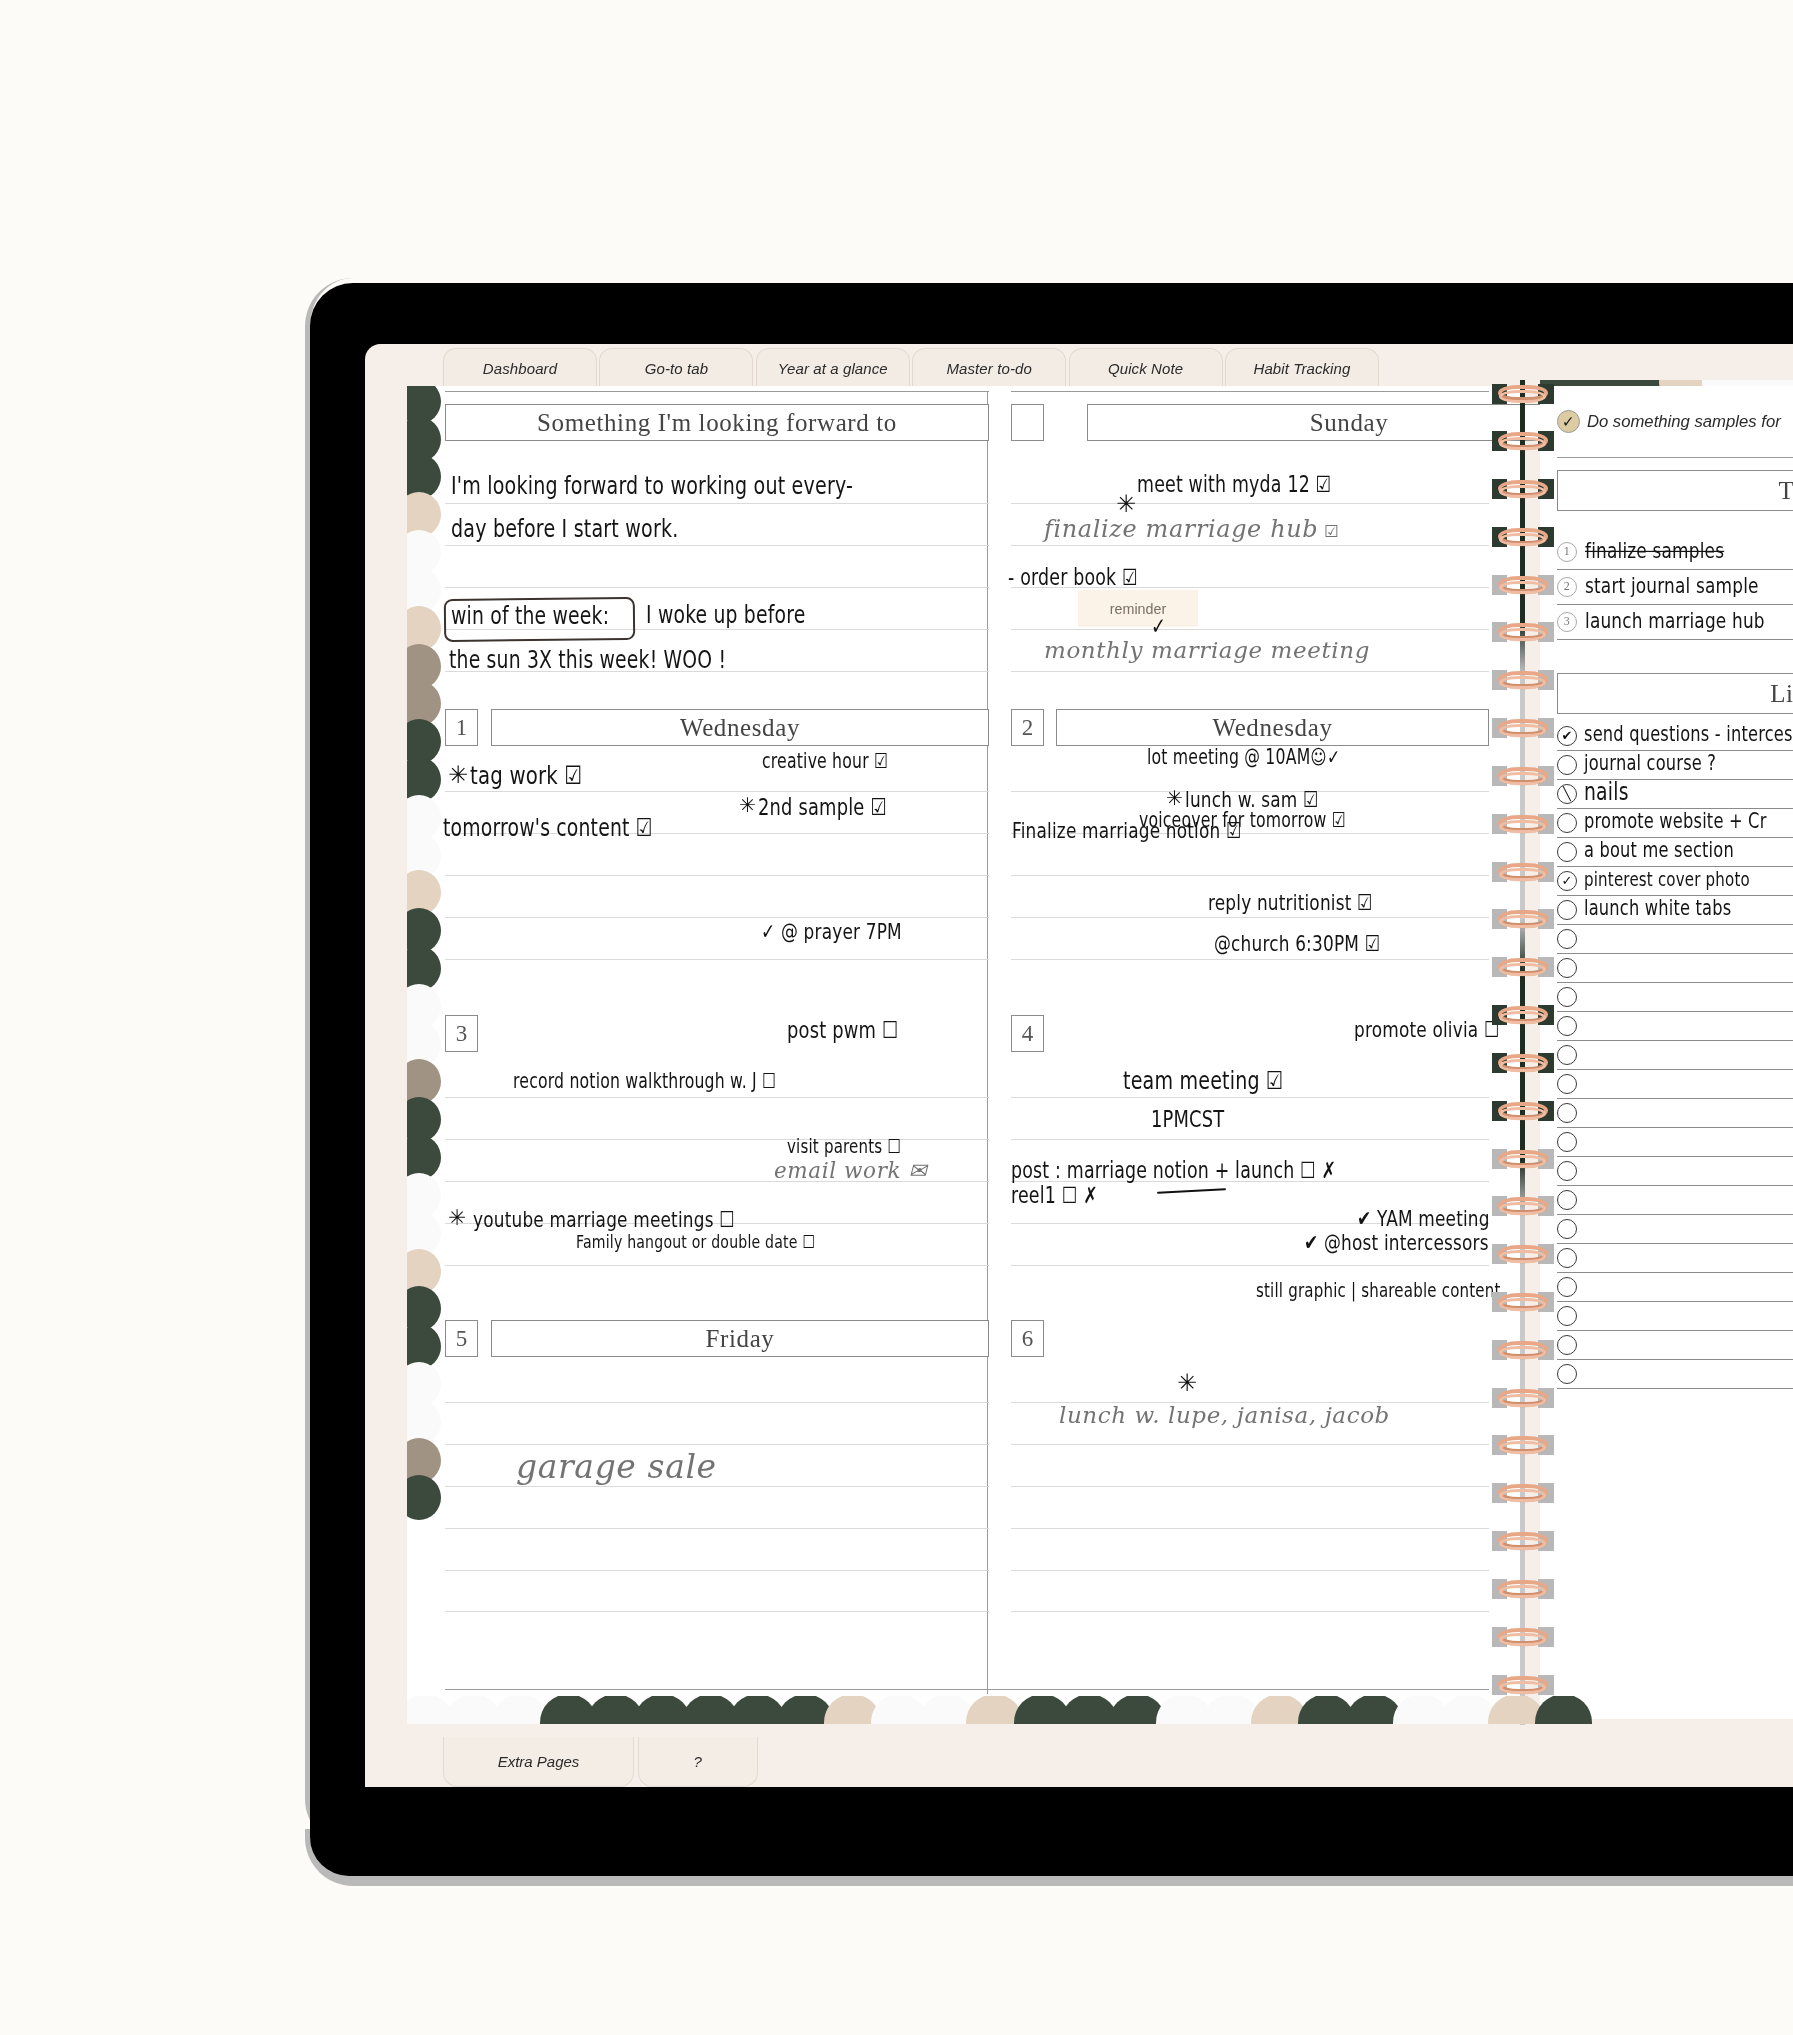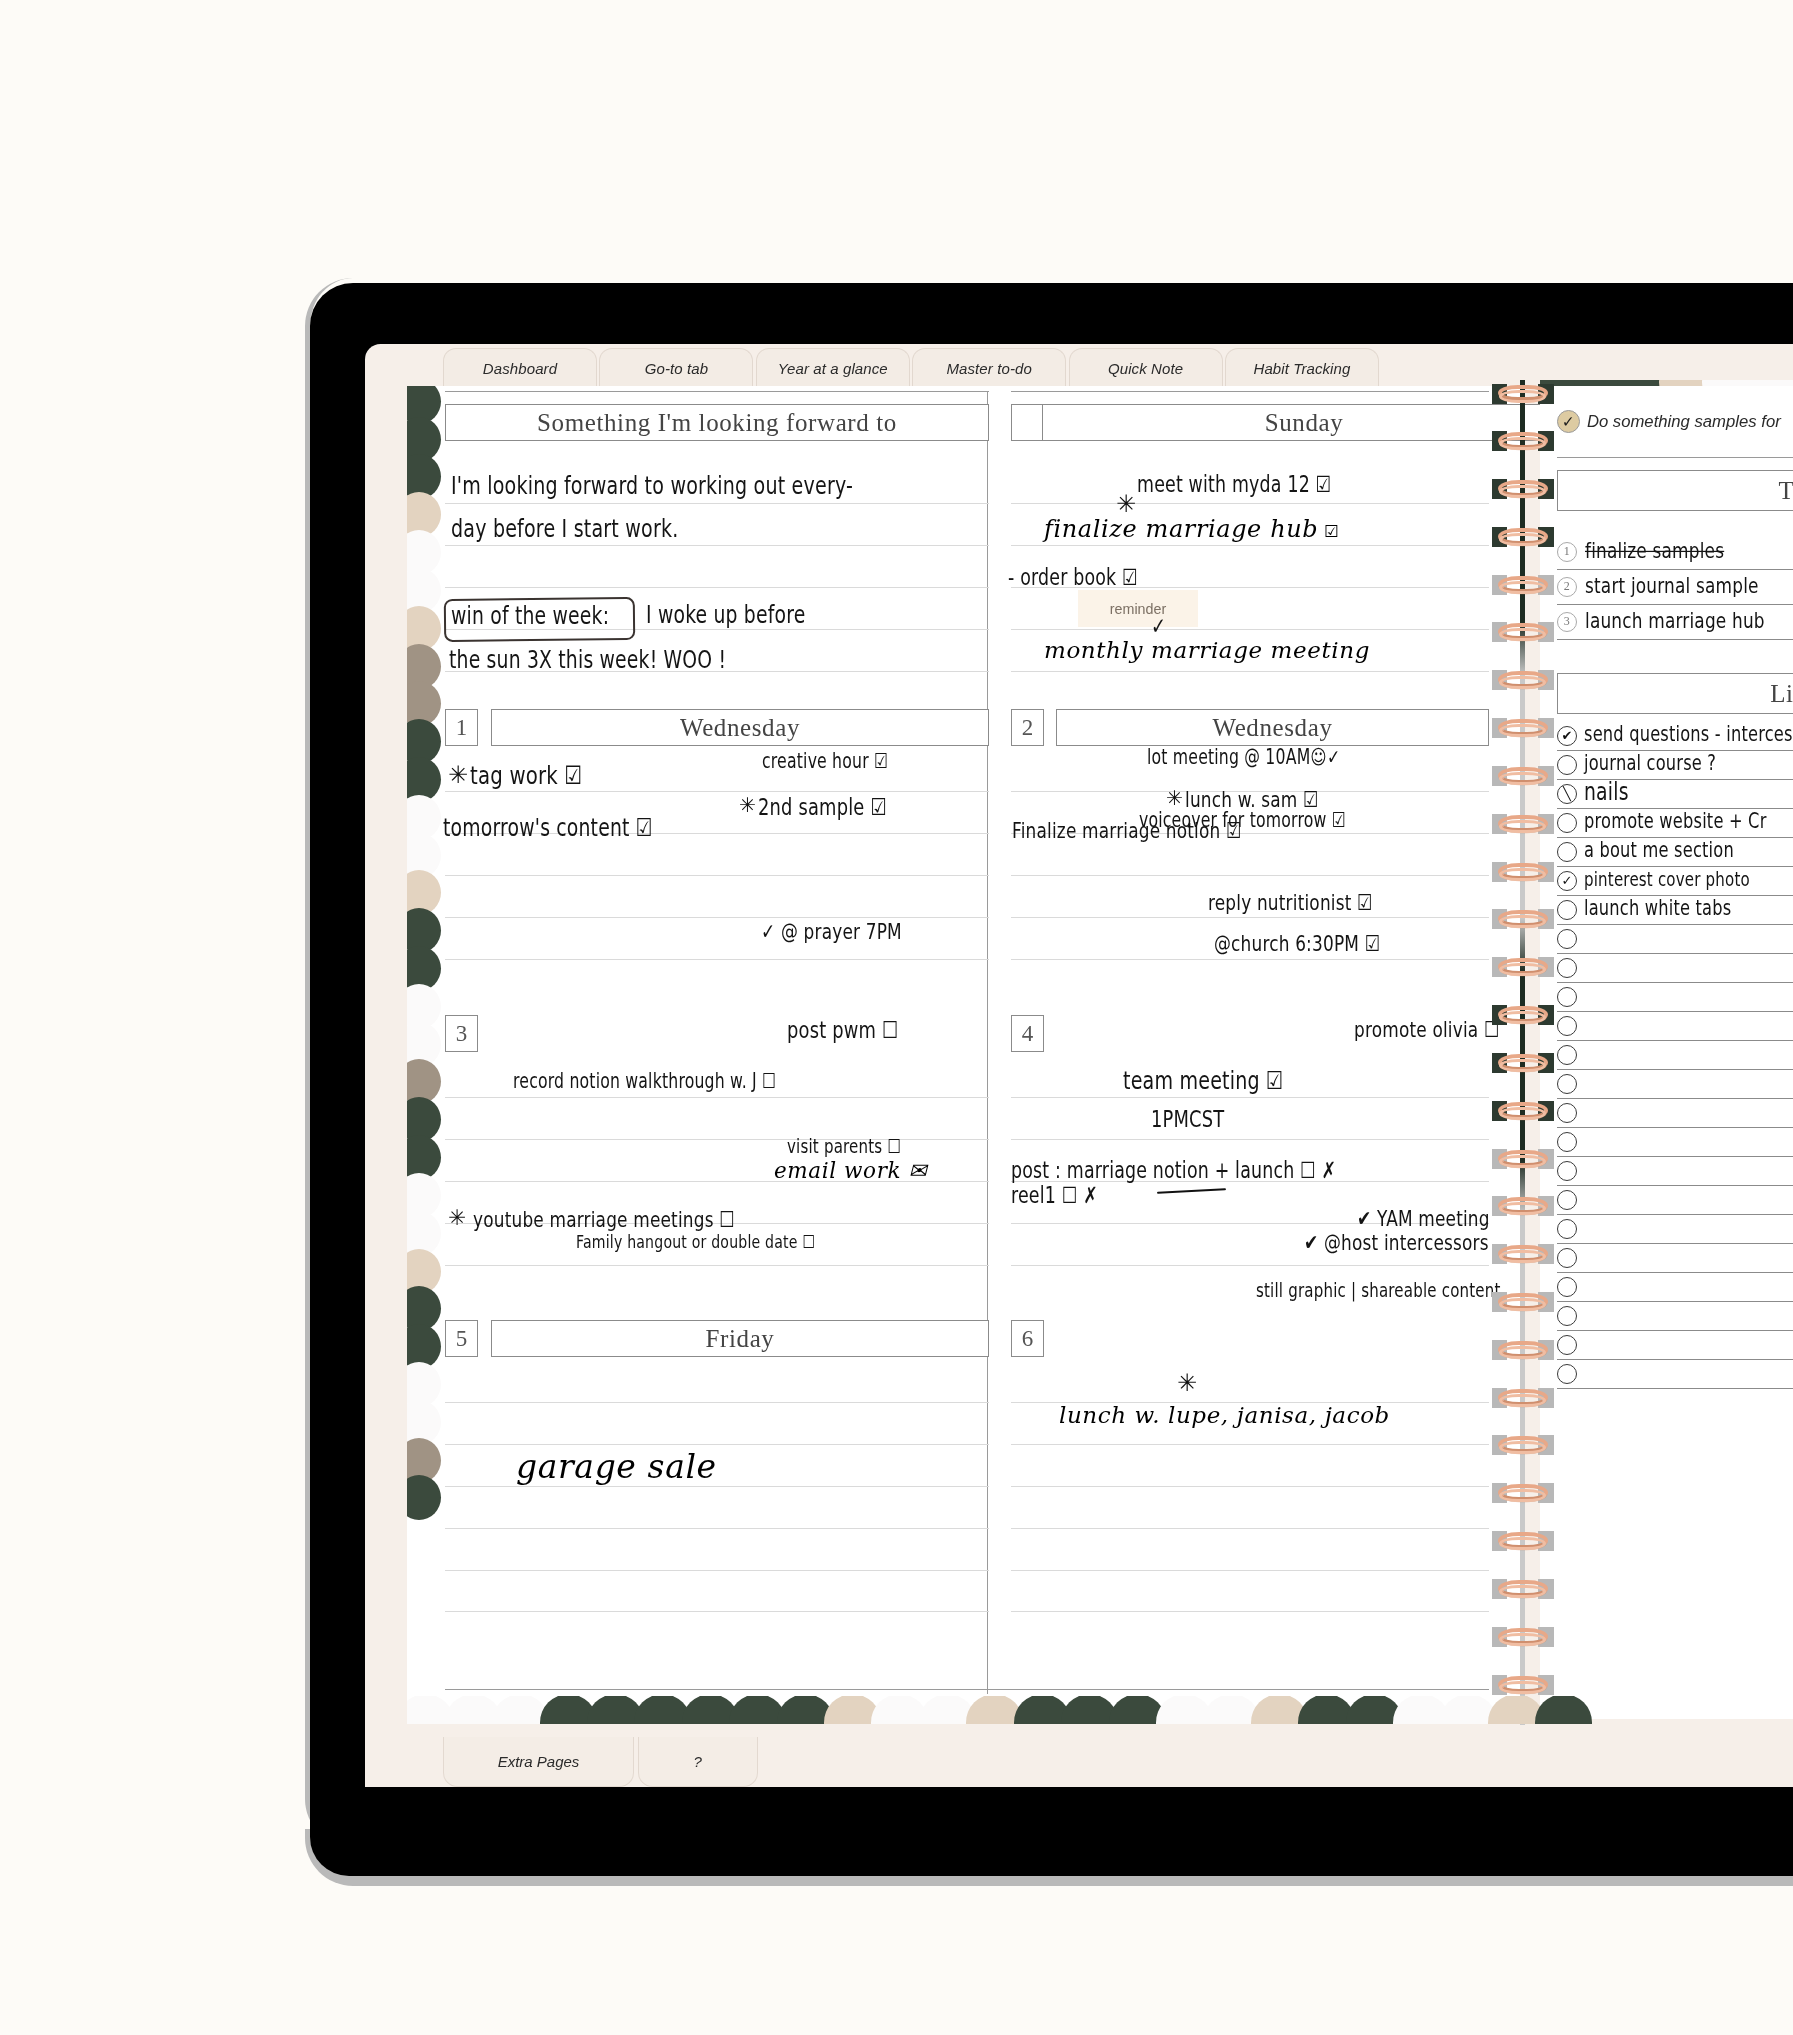--- a/index.html
+++ b/index.html
@@ -233,21 +233,21 @@
     color: #141414;
     white-space: nowrap;
     letter-spacing: 0.2px;
     transform: scaleY(1.22) scaleX(.94);
     transform-origin: left bottom;
   }
   .hw-script {
     font-family: "DejaVu Serif", serif;
     font-style: italic;
     font-size: 26px;
-    color: #000000;
+    color: #737373;
     white-space: nowrap;
     letter-spacing: 0.6px;
   }
   .hw-sm { font-size: 15px; }
 
   .abs { position: absolute; }
 
   .star {
     font-family: "DejaVu Sans", sans-serif;
     font-size: 24px;
@@ -385,21 +385,21 @@
 
     <div class="hw abs" style="left:44px; top:90px; font-size:20.3px;">I'm  looking forward to working out every-</div>
     <div class="hw abs" style="left:44px; top:133px; font-size:20.3px;">day  before  I  start  work.</div>
 
     <div id="win-box" style="left:37px; top:212px; width:191px; height:43px;"></div>
     <div class="hw abs" style="left:44px; top:220px; font-size:20px;">win of the week:</div>
     <div class="hw abs" style="left:239px; top:219px; font-size:20px;">I    woke up before</div>
     <div class="hw abs" style="left:42px; top:264px; font-size:20px;">the  sun  3X this week!  WOO !</div>
 
     <div class="num-box abs" style="left:604px; top:18px; height:37px;"></div>
-    <div class="hdr-box abs" style="left:635px; top:18px; width:524px; height:37px;">Sunday</div>
+    <div class="hdr-box abs" style="left:680px; top:18px; width:524px; height:37px;">Sunday</div>
 
     <div class="rule abs" style="left:604px; top:117px; width:478px;"></div>
     <div class="rule abs" style="left:604px; top:159px; width:478px;"></div>
     <div class="rule abs" style="left:604px; top:201px; width:478px;"></div>
     <div class="rule abs" style="left:604px; top:243px; width:478px;"></div>
     <div class="rule abs" style="left:604px; top:285px; width:478px;"></div>
 
     <div class="hw abs" style="left:730px; top:90px;">
       <span>meet with myda 12</span><span class="chk"> ☑</span>
     </div>

